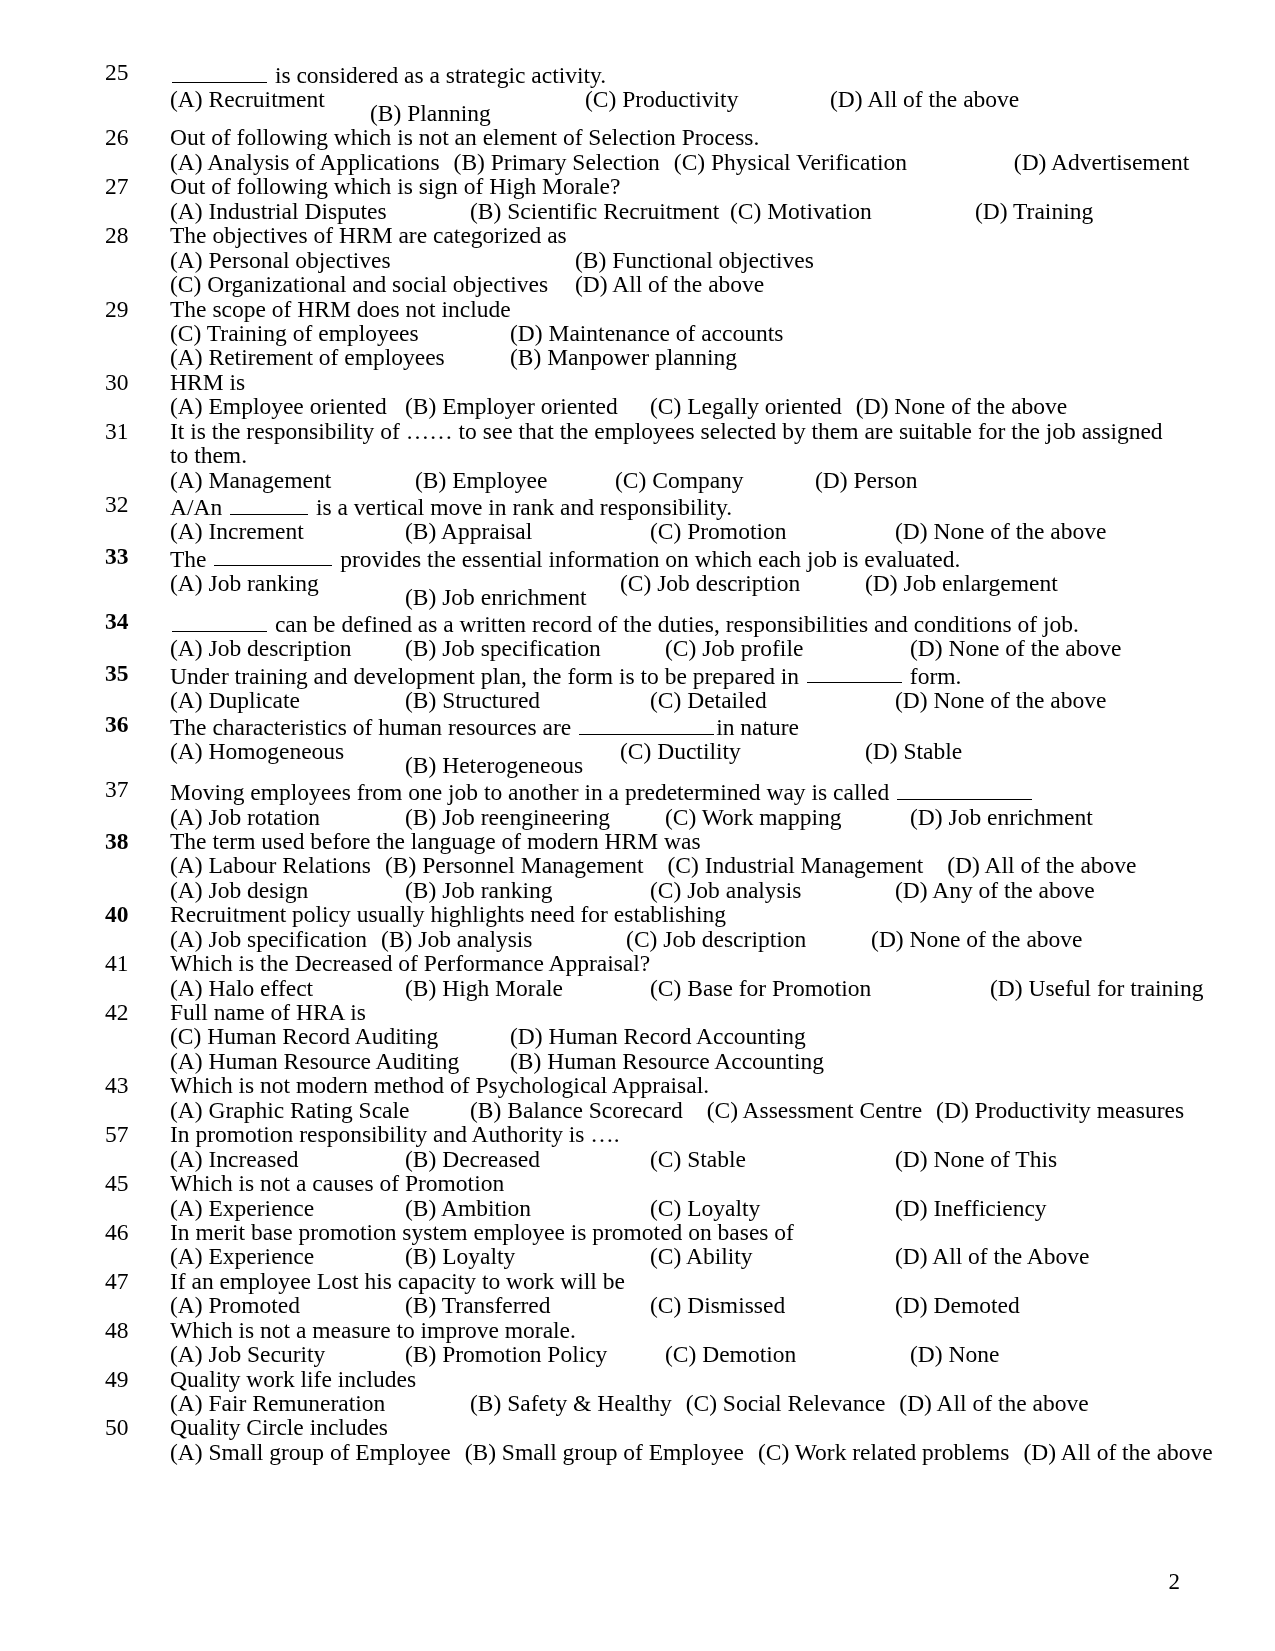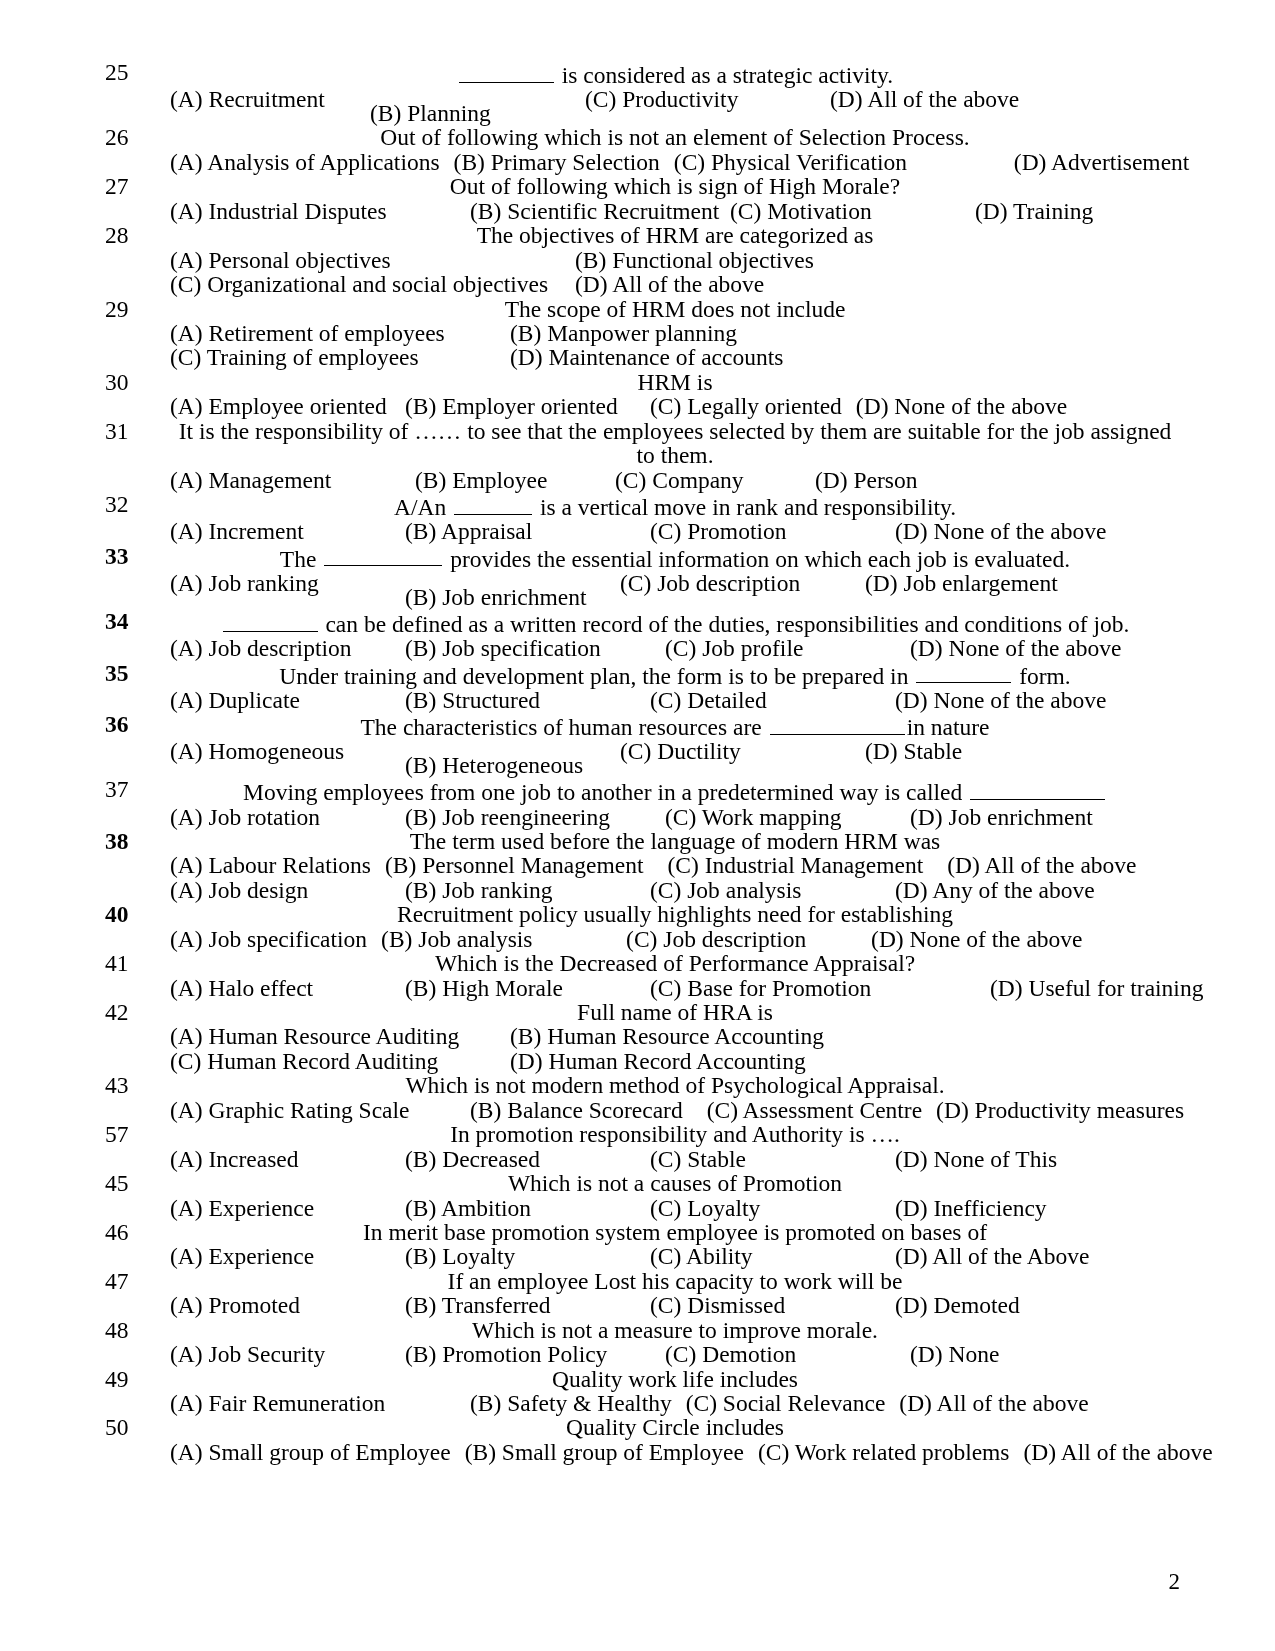--- a/index.html
+++ b/index.html
@@ -46,21 +46,20 @@
     line-height: 1.04;
   }
   .qnum.bold {
     font-weight: bold;
   }
   .qtext {
     flex: 1 1 auto;
     font-size: 23.5px;
     line-height: 1.04;
     white-space: normal;
-    text-align: center;
   }
   .optrow {
     display: flex;
     align-items: flex-start;
     margin-left: 65px;
     font-size: 23.5px;
     line-height: 1.04;
   }
   .opt {
     display: inline-block;
@@ -152,26 +151,26 @@
           <span class="opt w6 ">(C) Organizational and social objectives</span>
           <span class="opt  ">(D) All of the above</span>
         </div>
       </div>
       <div class="qitem">
         <div class="qrow">
           <div class="qnum">29</div>
           <div class="qtext">The scope of HRM does not include</div>
         </div>
         <div class="optrow">
+          <span class="opt w7 ">(C) Training of employees</span>
+          <span class="opt  ">(D) Maintenance of accounts</span>
+        </div>
+        <div class="optrow">
           <span class="opt w7 ">(A) Retirement of employees</span>
           <span class="opt  ">(B) Manpower planning</span>
-        </div>
-        <div class="optrow">
-          <span class="opt w7 ">(C) Training of employees</span>
-          <span class="opt  ">(D) Maintenance of accounts</span>
         </div>
       </div>
       <div class="qitem">
         <div class="qrow">
           <div class="qnum">30</div>
           <div class="qtext">HRM is</div>
         </div>
         <div class="optrow">
           <span class="opt w10 ">(A) Employee oriented</span>
           <span class="opt w9 ">(B) Employer oriented</span>
@@ -306,26 +305,26 @@
           <span class="opt w7 ">(C) Base for Promotion</span>
           <span class="opt  ">(D) Useful for training</span>
         </div>
       </div>
       <div class="qitem">
         <div class="qrow">
           <div class="qnum">42</div>
           <div class="qtext">Full name of HRA is</div>
         </div>
         <div class="optrow">
+          <span class="opt w7 ">(C) Human Record Auditing</span>
+          <span class="opt  ">(D) Human Record Accounting</span>
+        </div>
+        <div class="optrow">
           <span class="opt w7 ">(A) Human Resource Auditing</span>
           <span class="opt  ">(B) Human Resource Accounting</span>
-        </div>
-        <div class="optrow">
-          <span class="opt w7 ">(C) Human Record Auditing</span>
-          <span class="opt  ">(D) Human Record Accounting</span>
         </div>
       </div>
       <div class="qitem">
         <div class="qrow">
           <div class="qnum">43</div>
           <div class="qtext">Which is not modern method of Psychological Appraisal.</div>
         </div>
         <div class="optrow">
           <span class="opt w5 ">(A) Graphic Rating Scale</span>
           <span class="opt  gap-md">(B) Balance Scorecard</span>

